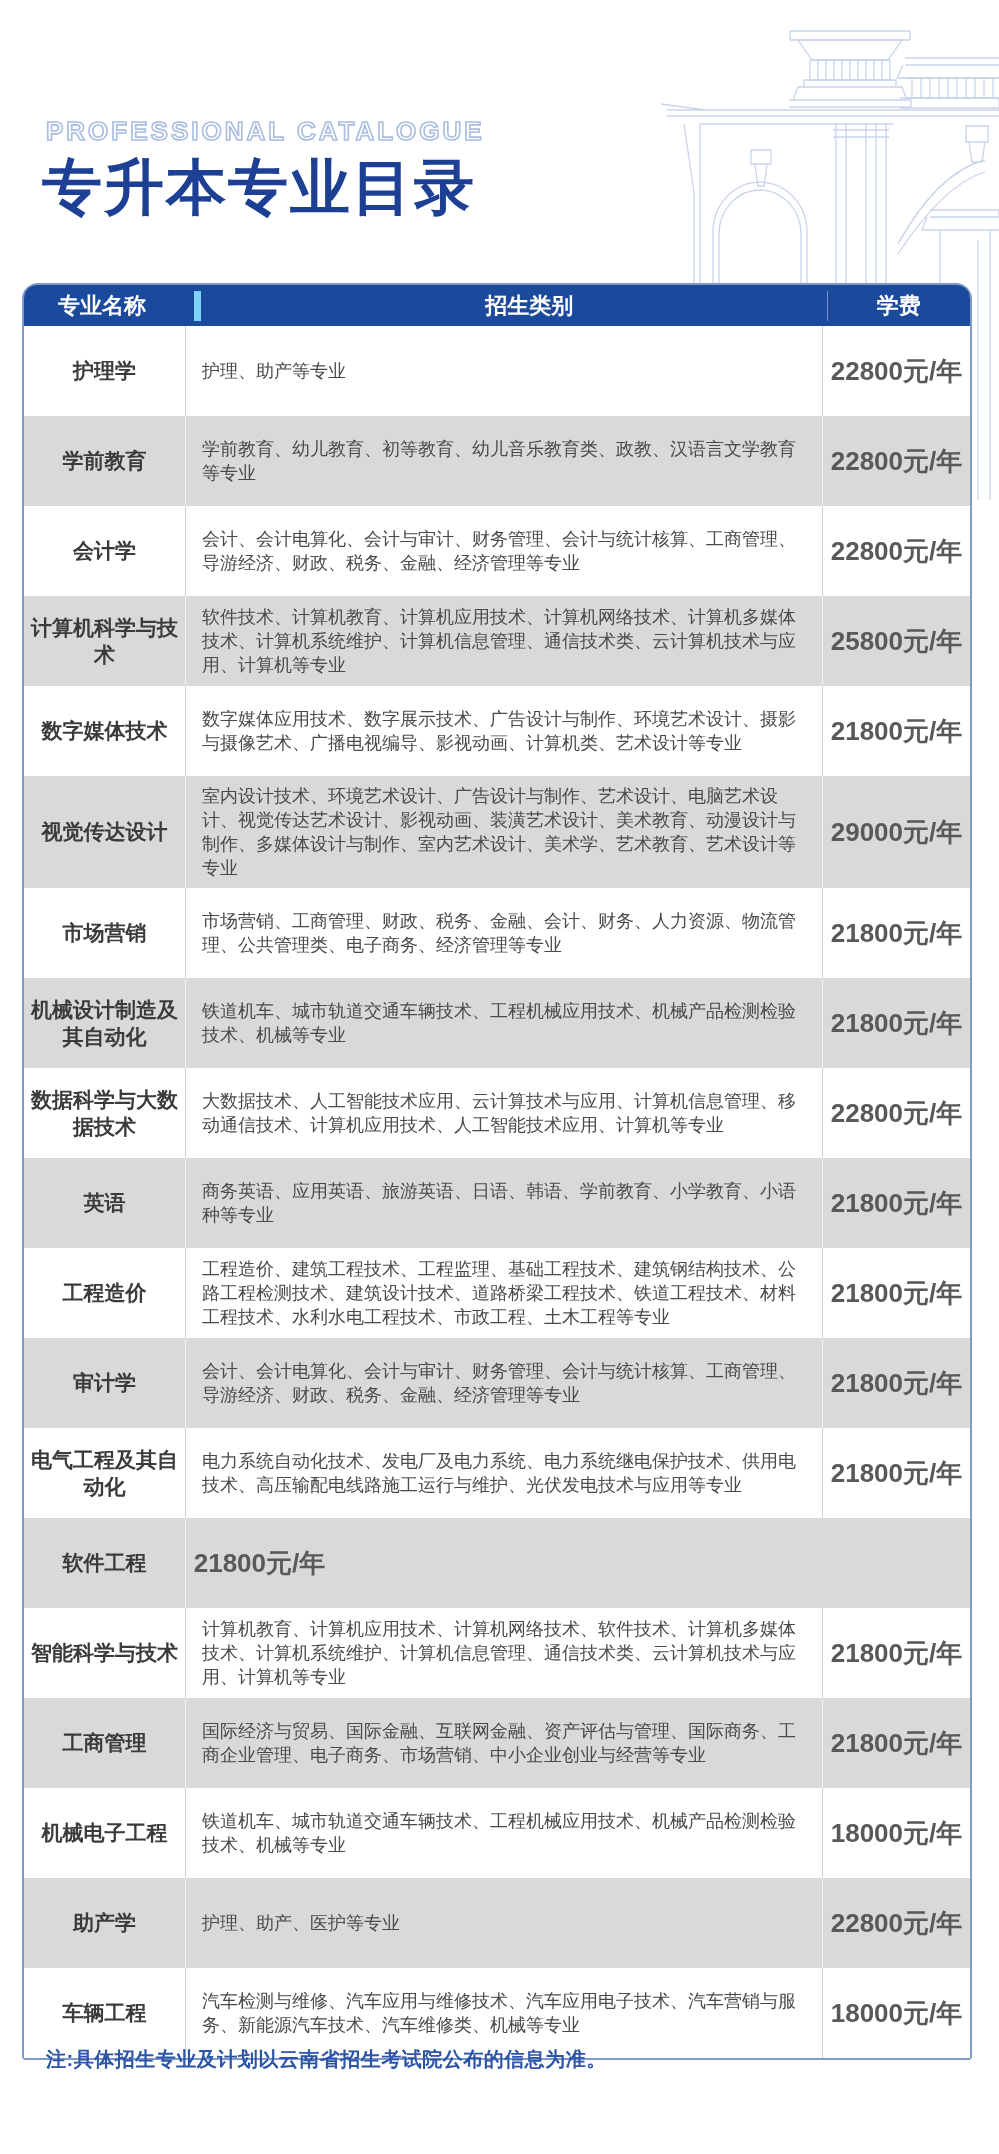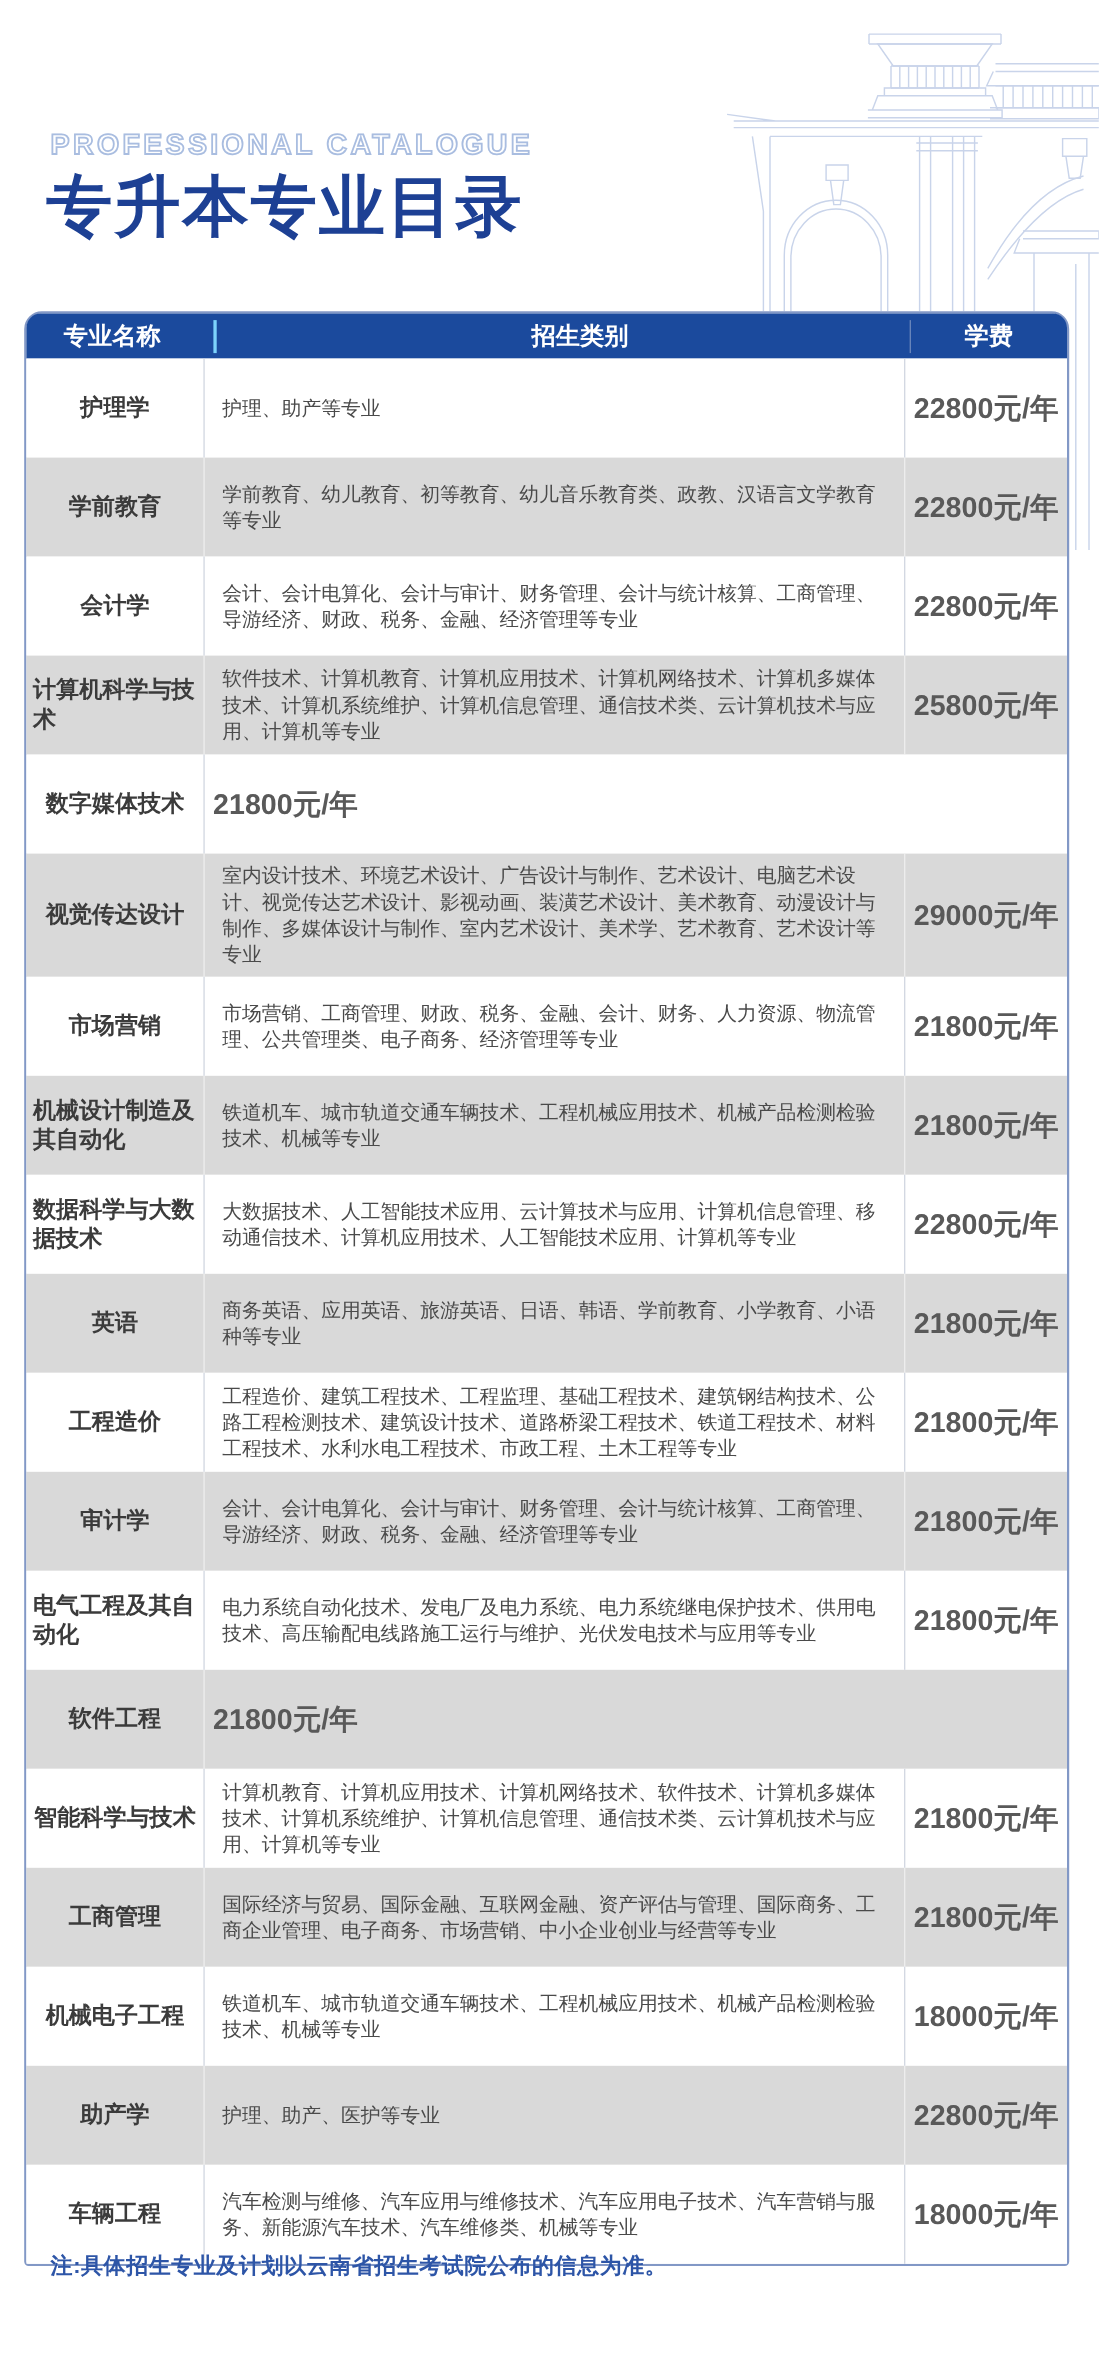--- a/index.html
+++ b/index.html
@@ -32,30 +32,30 @@
     border:2px solid #8298c6;border-radius:16px 16px 4px 4px;
     background:#ffffff;box-sizing:border-box;
   }
   .t-head{
     display:flex;background:#1b4a9d;border-radius:13px 13px 0 0;
     color:#ffffff;font-weight:700;font-size:22px;height:41px;
     align-items:center;text-align:center;gap:14px;
   }
   .t-head .hc{box-sizing:border-box;}
   .hc1{width:161px;}
-  .hc2{width:637px;border-left:3px solid #7dd3fc;padding-left:45px;}
+  .hc2{width:637px;border-left:7px solid #7dd3fc;padding-left:45px;}
   .hc3{width:148px;border-left:1px solid #7b93c1;}
 
   .t-row{display:flex;min-height:90px;align-items:stretch;}
   .t-row:nth-child(even){background:#d9d9d9;}
   .t-row:nth-child(odd){background:#ffffff;}
 
   .cell{display:flex;align-items:center;box-sizing:border-box;}
   .col-major{
-    width:161px;justify-content:center;
+    width:161px;justify-content:center;text-align:center;
     font-weight:700;font-size:21px;color:#3b3b3b;line-height:1.3;
     padding:6px 6px;
   }
   .col-cat{
     width:637px;border-left:1px solid #c9cfdb;
     font-size:18px;color:#4a4a4a;line-height:24px;
     padding:8px 14px 8px 16px;text-align:left;
   }
   .col-fee{
     width:148px;border-left:1px solid #c9cfdb;
@@ -137,20 +137,21 @@
     </div>
 
     <div class="t-row">
       <div class="cell col-major">计算机科学与技术</div>
       <div class="cell col-cat">软件技术、计算机教育、计算机应用技术、计算机网络技术、计算机多媒体技术、计算机系统维护、计算机信息管理、通信技术类、云计算机技术与应用、计算机等专业</div>
       <div class="cell col-fee">25800元/年</div>
     </div>
 
     <div class="t-row">
       <div class="cell col-major">数字媒体技术</div>
+      <div class="cell col-cat">数字媒体应用技术、数字展示技术、广告设计与制作、环境艺术设计、摄影与摄像艺术、广播电视编导、影视动画、计算机类、艺术设计等专业</div>
       <div class="cell col-fee">21800元/年</div>
     </div>
 
     <div class="t-row">
       <div class="cell col-major">视觉传达设计</div>
       <div class="cell col-cat">室内设计技术、环境艺术设计、广告设计与制作、艺术设计、电脑艺术设计、视觉传达艺术设计、影视动画、装潢艺术设计、美术教育、动漫设计与制作、多媒体设计与制作、室内艺术设计、美术学、艺术教育、艺术设计等专业</div>
       <div class="cell col-fee">29000元/年</div>
     </div>
 
     <div class="t-row">

